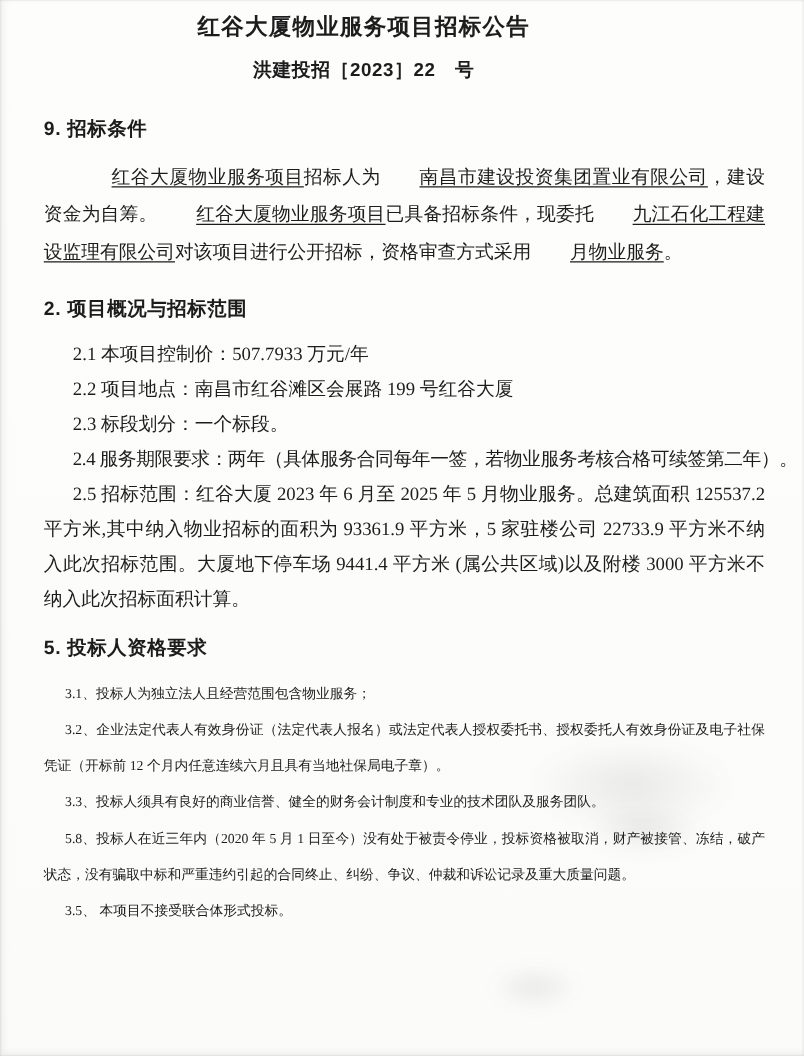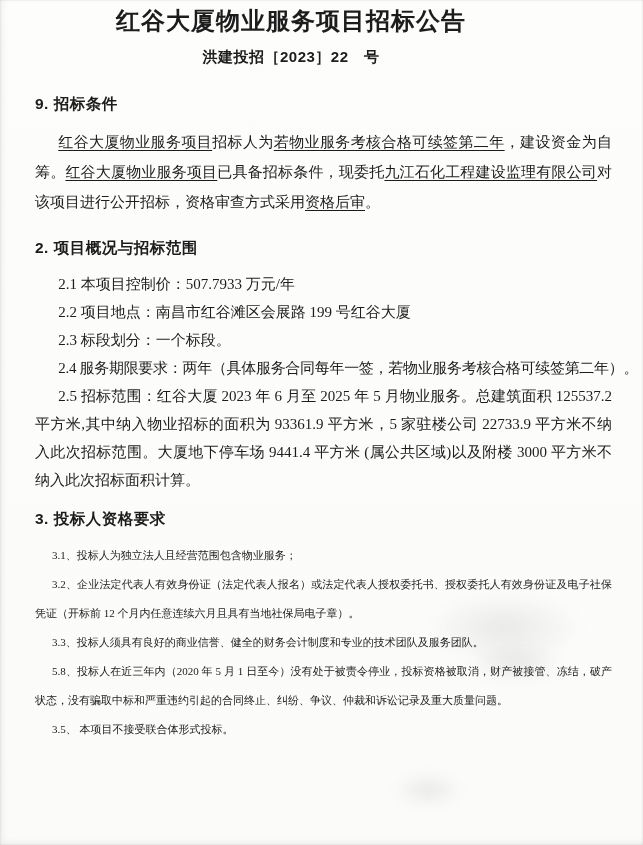--- a/index.html
+++ b/index.html
@@ -18,21 +18,21 @@
   }
   .content{
     position:absolute;left:35px;top:8px;width:577px;
   }
   .header{
     width:512px;
     text-align:center;
     font-family:"Liberation Sans","DejaVu Sans",sans-serif;
   }
   .title{
-    font-size:24px;font-weight:700;line-height:26px;margin:0;
+    font-size:18px;font-weight:700;line-height:26px;margin:0;
     letter-spacing:1px;
   }
   .docnum{
     font-size:15px;font-weight:700;margin-top:12px;line-height:21px;
     letter-spacing:.5px;
   }
   .sec-h{
     font-family:"Liberation Sans","DejaVu Sans",sans-serif;
     font-weight:700;font-size:15.5px;line-height:22px;margin:0;
     letter-spacing:.5px;
@@ -41,20 +41,21 @@
   #sec2-h{margin-top:20px;}
   #sec3-h{margin-top:14px;}
   .para{
     font-size:15px;line-height:30px;text-align:justify;
     text-indent:1.55em;margin:12px 0 0 0;
   }
   .seg-u{
     text-decoration:underline;
     text-underline-offset:3px;
     text-decoration-thickness:1px;
+    margin-left:31px;
   }
   .list{margin-top:11px;}
   .item2{
     font-size:15px;line-height:28px;text-align:justify;
     text-indent:1.55em;margin:0;
   }
   .item2.oneline{white-space:nowrap;text-align:center;letter-spacing:-.3px;}
   .item3{
     font-size:11px;line-height:29px;text-align:justify;
     text-indent:1.55em;margin:0;
@@ -74,32 +75,32 @@
 
 <div class="page">
   <div class="content">
 
     <div class="header">
       <h1 class="title">红谷大厦物业服务项目招标公告</h1>
       <div class="docnum">洪建投招［2023］22　号</div>
     </div>
 
     <h2 class="sec-h" id="sec1-h">9. 招标条件</h2>
-    <p class="para"><span class="seg-u">红谷大厦物业服务项目</span><span>招标人为</span><span class="seg-u">若物业服务考核合格可续签第二年</span><span>，建设资金为自筹。</span><span class="seg-u">红谷大厦物业服务项目</span><span>已具备招标条件，现委托</span><span class="seg-u">九江石化工程建设监理有限公司</span><span>对该项目进行公开招标，资格审查方式采用</span><span class="seg-u">资格后审</span><span>。</span></p>
+    <p class="para"><span class="seg-u">红谷大厦物业服务项目</span><span>招标人为</span><span class="seg-u">南昌市建设投资集团置业有限公司</span><span>，建设资金为自筹。</span><span class="seg-u">红谷大厦物业服务项目</span><span>已具备招标条件，现委托</span><span class="seg-u">九江石化工程建设监理有限公司</span><span>对该项目进行公开招标，资格审查方式采用</span><span class="seg-u">月物业服务</span><span>。</span></p>
 
     <h2 class="sec-h" id="sec2-h">2. 项目概况与招标范围</h2>
     <div class="list">
       <p class="item2">2.1 本项目控制价：507.7933 万元/年</p>
       <p class="item2">2.2 项目地点：南昌市红谷滩区会展路 199 号红谷大厦</p>
       <p class="item2">2.3 标段划分：一个标段。</p>
       <p class="item2 oneline">2.4 服务期限要求：两年（具体服务合同每年一签，若物业服务考核合格可续签第二年）。</p>
       <p class="item2">2.5 招标范围：红谷大厦 2023 年 6 月至 2025 年 5 月物业服务。总建筑面积 125537.2 平方米,其中纳入物业招标的面积为 93361.9 平方米，5 家驻楼公司 22733.9 平方米不纳入此次招标范围。大厦地下停车场 9441.4 平方米 (属公共区域)以及附楼 3000 平方米不纳入此次招标面积计算。</p>
     </div>
 
-    <h2 class="sec-h" id="sec3-h">3. 投标人资格要求</h2>
+    <h2 class="sec-h" id="sec3-h">5. 投标人资格要求</h2>
     <div class="list">
       <p class="item3">3.1、投标人为独立法人且经营范围包含物业服务；</p>
       <p class="item3">3.2、企业法定代表人有效身份证（法定代表人报名）或法定代表人授权委托书、授权委托人有效身份证及电子社保凭证（开标前 12 个月内任意连续六月且具有当地社保局电子章）。</p>
       <p class="item3">3.3、投标人须具有良好的商业信誉、健全的财务会计制度和专业的技术团队及服务团队。</p>
       <p class="item3">5.8、投标人在近三年内（2020 年 5 月 1 日至今）没有处于被责令停业，投标资格被取消，财产被接管、冻结，破产状态，没有骗取中标和严重违约引起的合同终止、纠纷、争议、仲裁和诉讼记录及重大质量问题。</p>
       <p class="item3">3.5、 本项目不接受联合体形式投标。</p>
     </div>
 
   </div>
 

